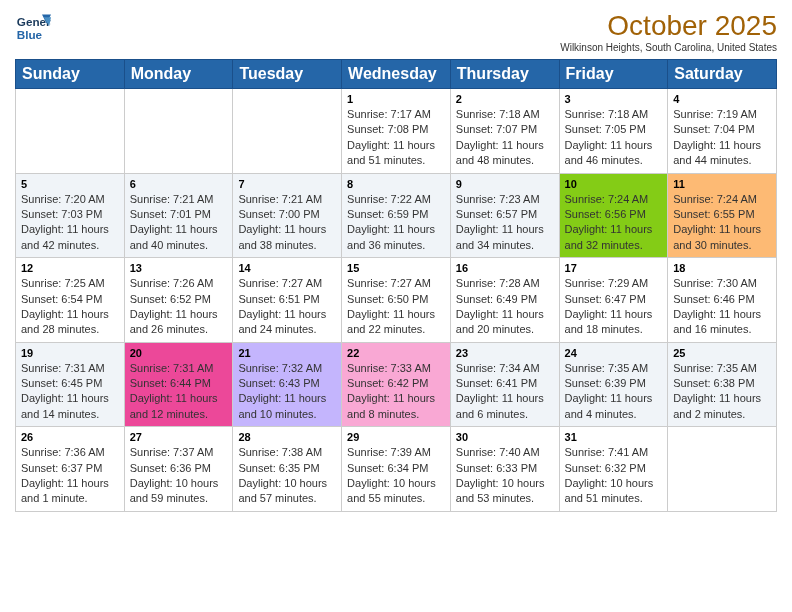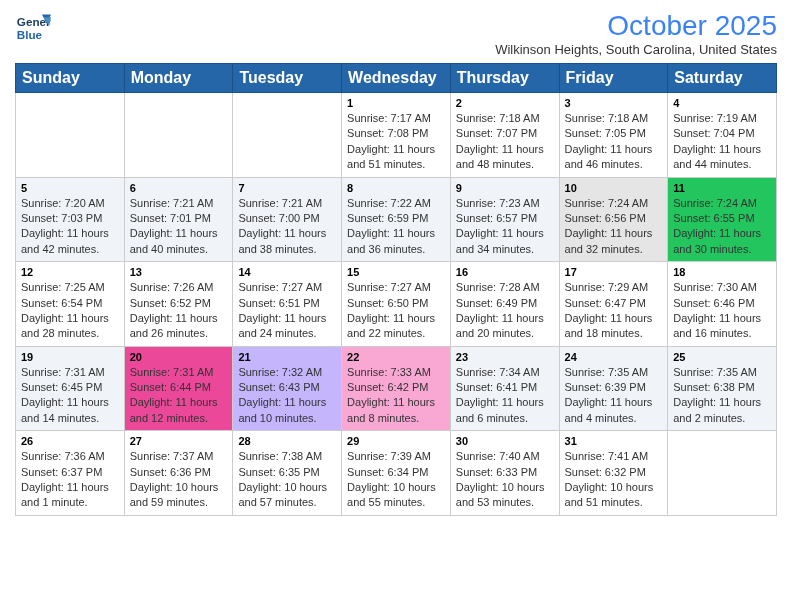--- a/index.html
+++ b/index.html
@@ -29,25 +29,25 @@
     }
     .logo-icon {
       width: 36px;
       height: 36px;
     }
     .title-block {
       text-align: right;
     }
     .month-title {
       font-size: 28px;
-      color: #3b82f6;
+      color: #a16207;
       font-weight: normal;
     }
     .subtitle {
-      font-size: 13px;
+      font-size: 10px;
       color: #333;
     }
     .calendar {
       width: 100%;
       border-collapse: collapse;
       table-layout: fixed;
     }
     .calendar th {
       background: #2566a8;
       color: #fff;
@@ -152,25 +152,25 @@
             <div class="day-info">Sunrise: 7:21 AM<br>Sunset: 7:00 PM<br>Daylight: 11 hours<br>and 38 minutes.</div>
           </td>
           <td style="background: rgb(240, 244, 248);">
             <div class="day-num">8</div>
             <div class="day-info">Sunrise: 7:22 AM<br>Sunset: 6:59 PM<br>Daylight: 11 hours<br>and 36 minutes.</div>
           </td>
           <td style="background: rgb(240, 244, 248);">
             <div class="day-num">9</div>
             <div class="day-info">Sunrise: 7:23 AM<br>Sunset: 6:57 PM<br>Daylight: 11 hours<br>and 34 minutes.</div>
           </td>
-          <td style="background: #e5e5e5;">
+          <td style="background: #84cc16;">
             <div class="day-num">10</div>
             <div class="day-info">Sunrise: 7:24 AM<br>Sunset: 6:56 PM<br>Daylight: 11 hours<br>and 32 minutes.</div>
           </td>
-          <td style="background: #22c55e; margin-left: 20px;">
+          <td style="background: #fdba74; margin-left: 20px;">
             <div class="day-num">11</div>
             <div class="day-info">Sunrise: 7:24 AM<br>Sunset: 6:55 PM<br>Daylight: 11 hours<br>and 30 minutes.</div>
           </td>
         </tr>
         <tr>
           <td>
             <div class="day-num">12</div>
             <div class="day-info">Sunrise: 7:25 AM<br>Sunset: 6:54 PM<br>Daylight: 11 hours<br>and 28 minutes.</div>
           </td>
           <td>

